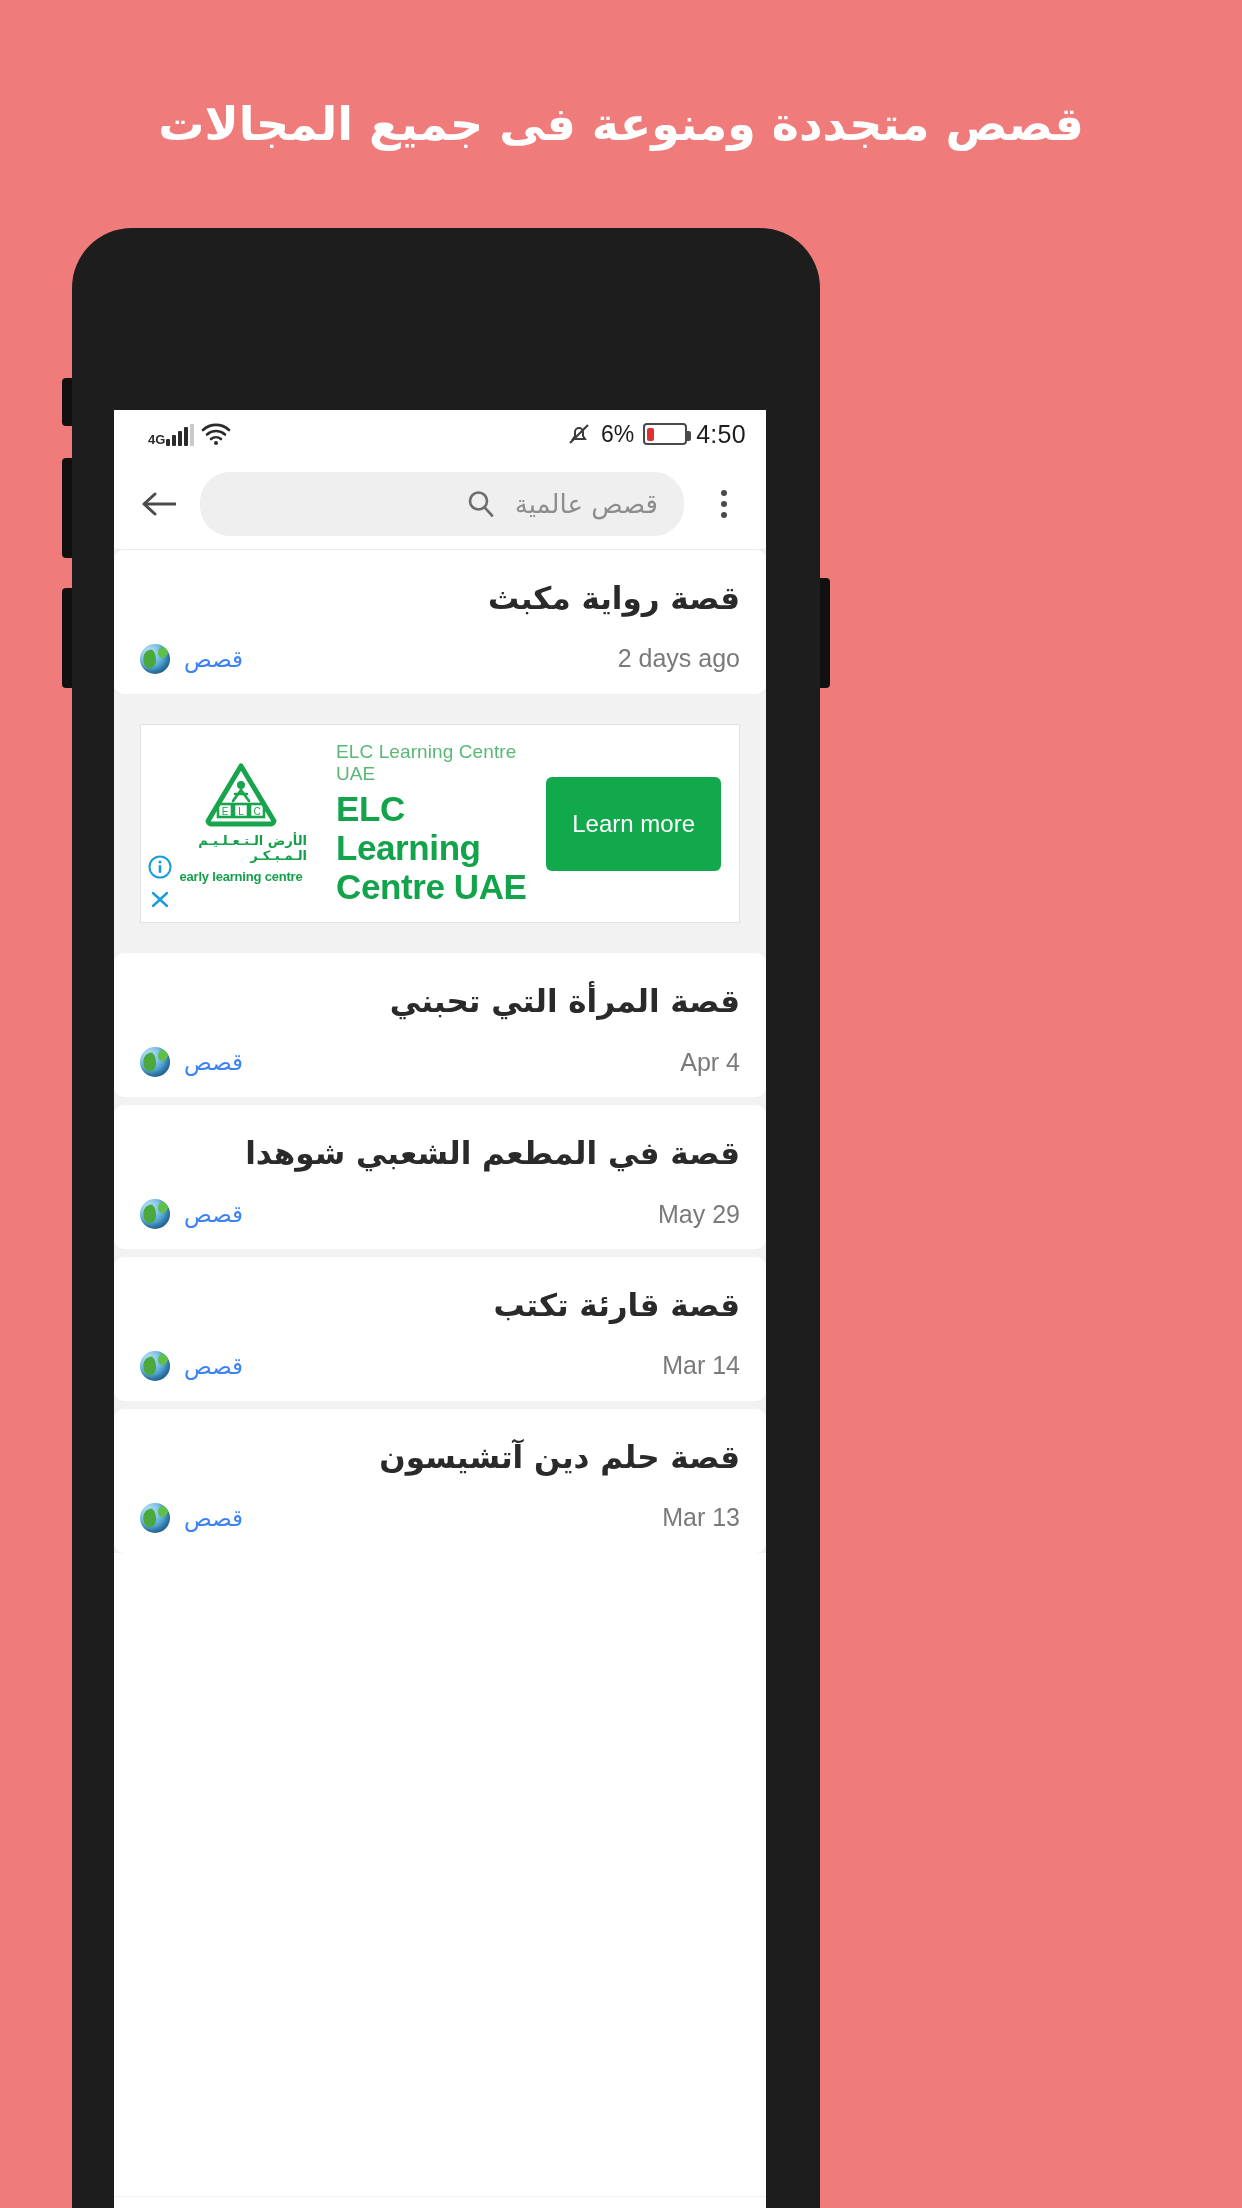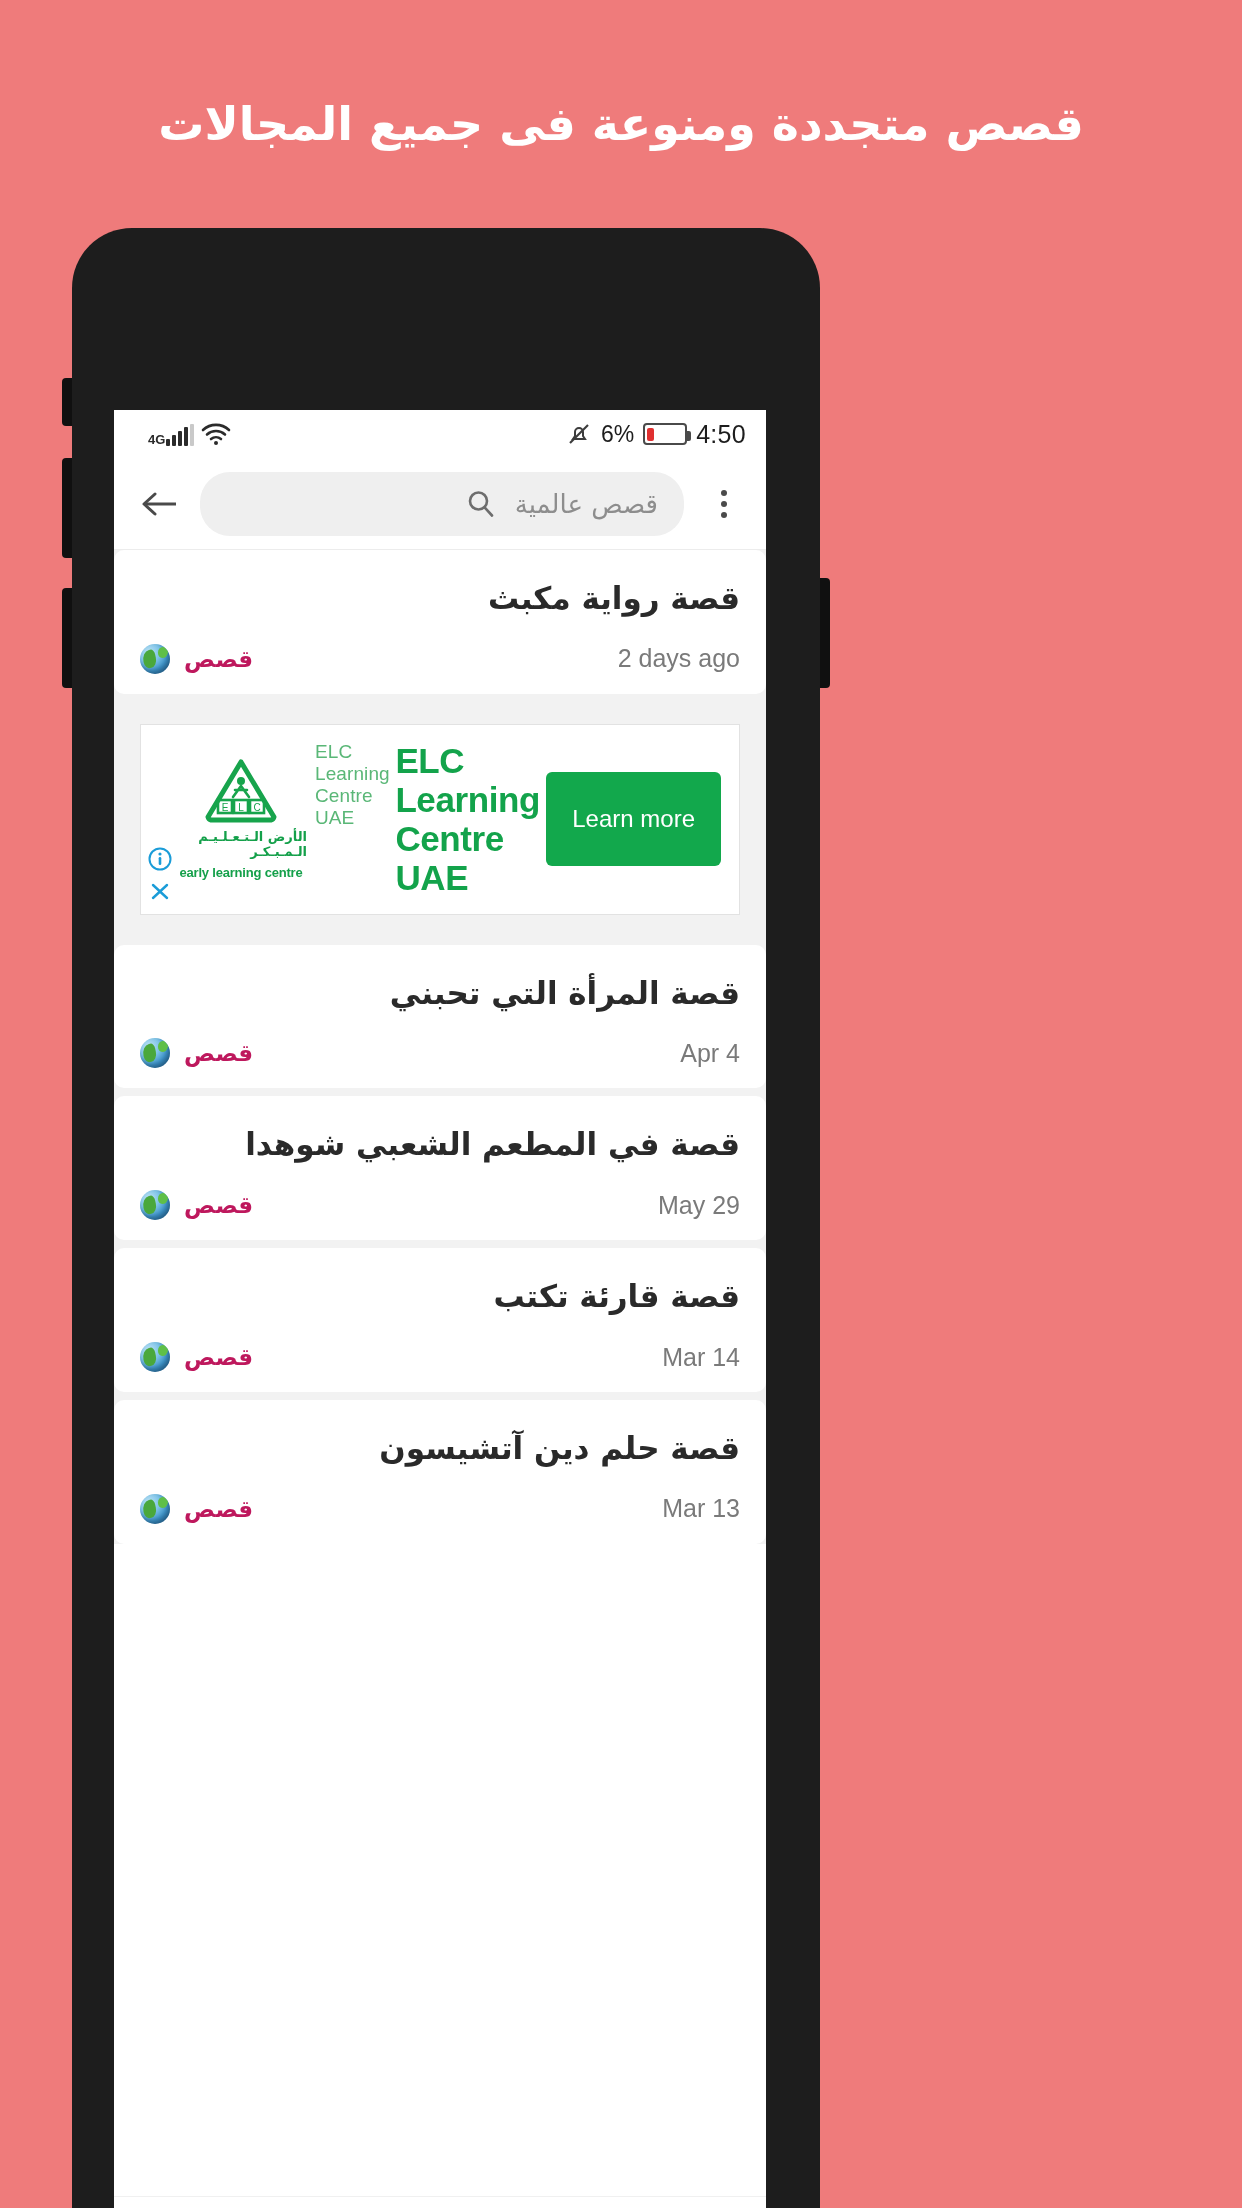--- a/index.html
+++ b/index.html
@@ -199,23 +199,22 @@
     content:"";
     position:absolute;
     right:2px; top:3px;
     width:10px; height:11px;
     background:#5fbf48;
     border-radius:50% 40% 60% 45%;
   }
   .meta-source{
     font-family:"DejaVu Sans", sans-serif;
     font-size:23px;
-    color:#be185d;
+    color:#3b82f6;
     direction:rtl;
-    font-weight:bold;
   }
   .meta-date{
     font-size:25px;
     color:#7a7a7a;
   }
 
   
   .ad-wrap{
     background:#f2f2f2;
     padding:22px 0 22px 0;
@@ -260,22 +259,24 @@
   }
   .elc-en{
     font-size:13px;
     color:#14a04a;
     font-weight:700;
     letter-spacing:-0.2px;
   }
   .ad-body{
     flex:1 1 auto;
     display:flex;
-    justify-content:flex-start;
+    flex-direction:column;
+    justify-content:flex-end;
     padding-left:8px;
+    margin-left:21px;
   }
   .ad-kicker{
     font-size:19px;
     color:#5ab777;
     margin-bottom:4px;
     letter-spacing:0.1px;
   }
   .ad-headline{
     font-size:35px;
     font-weight:700;

